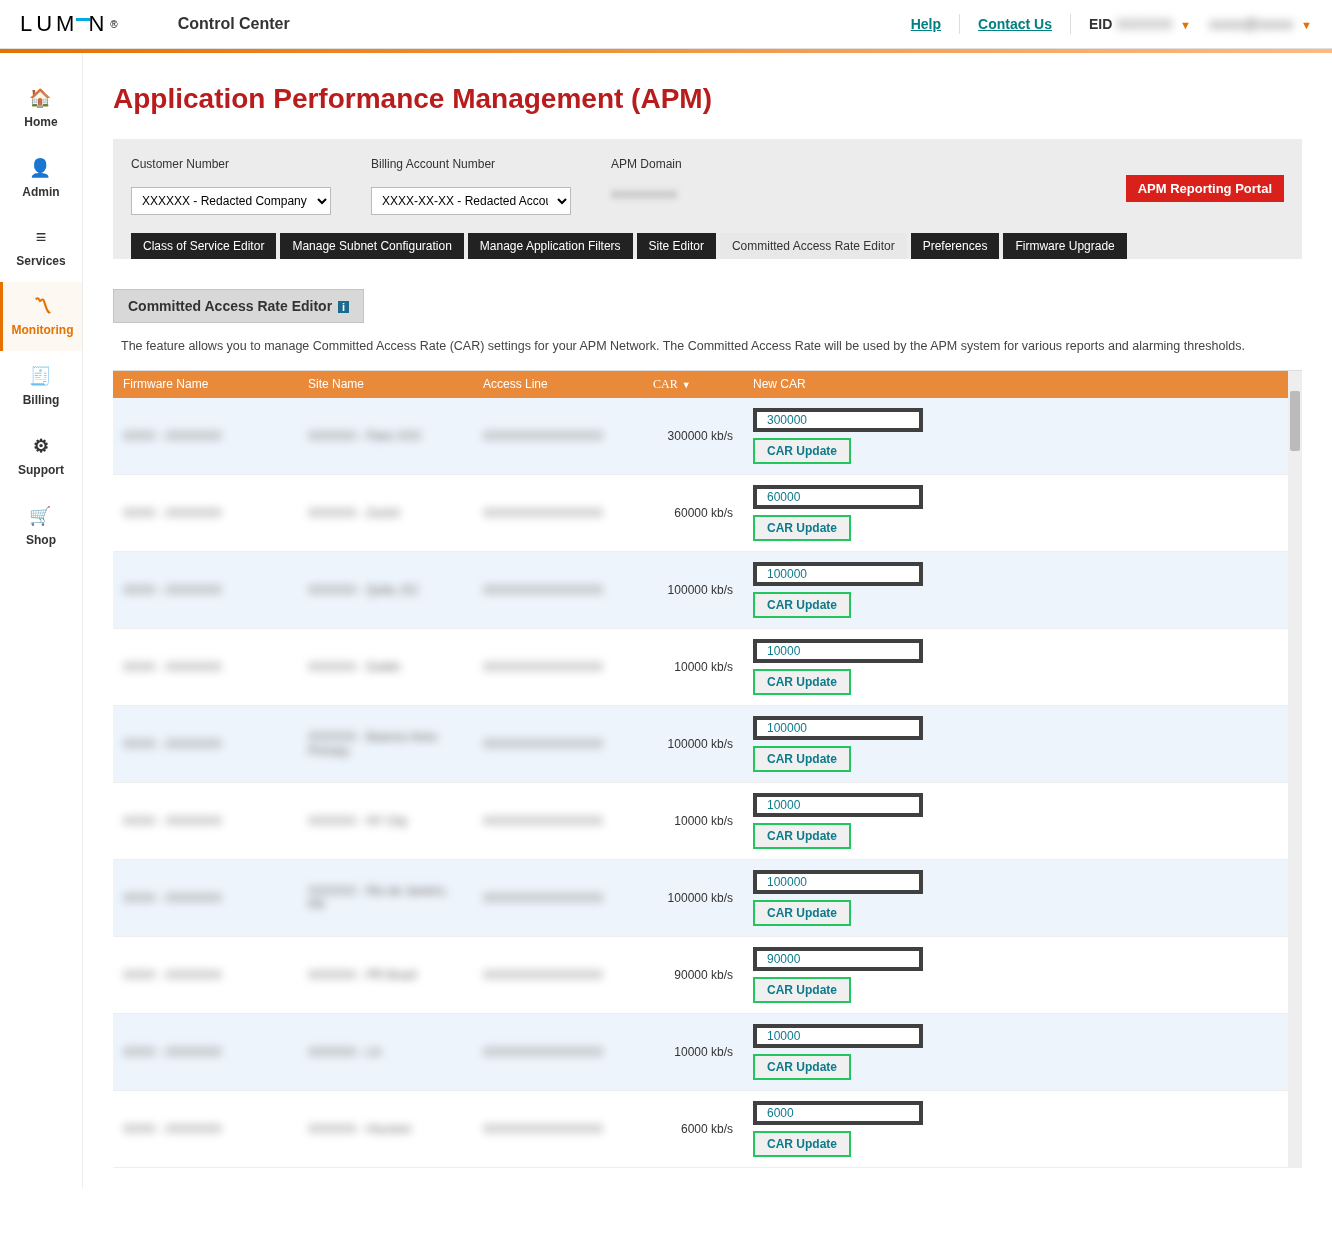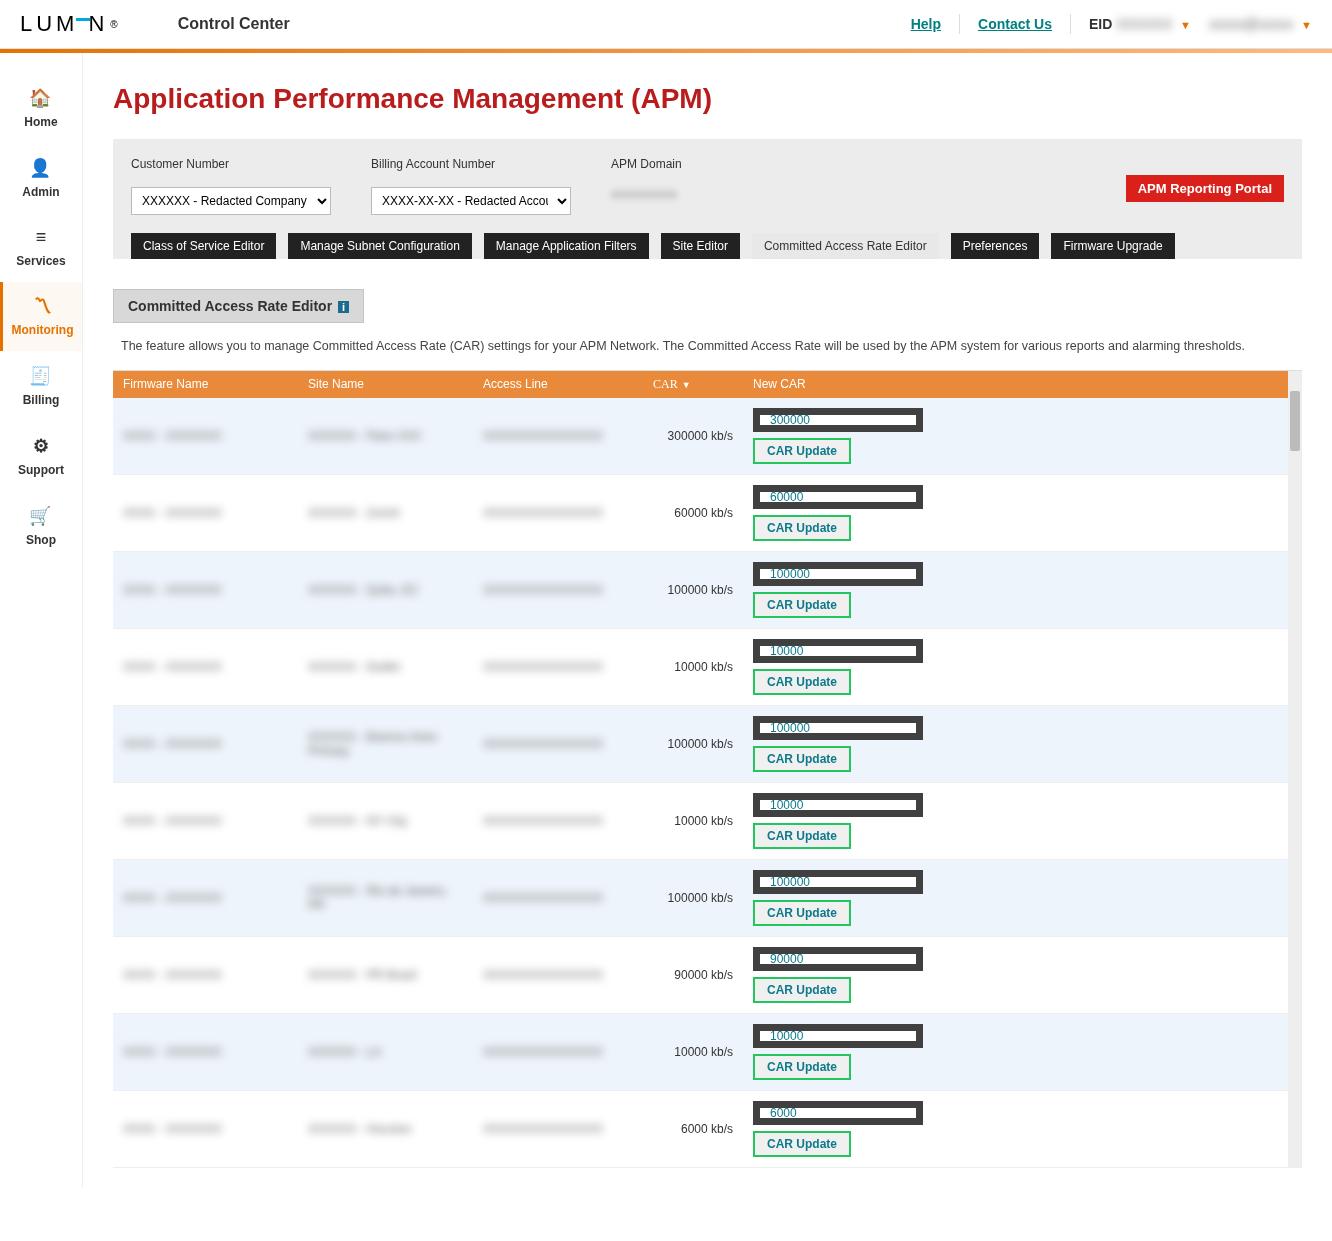--- a/index.html
+++ b/index.html
@@ -23,38 +23,38 @@
 .sidebar-item .icon { font-size: 18px; margin-bottom: 6px; }
 .main { flex: 1; padding: 30px 30px 20px 30px; background: #fff; }
 .page-heading { font-size: 28px; font-weight: 900; color: #b91c1c; margin-bottom: 24px; }
 .filter-panel { background: #ececec; padding: 18px 18px 0 18px; }
 .filter-row { display: flex; gap: 40px; align-items: flex-start; }
 .filter-group { display: flex; flex-direction: column; gap: 16px; }
 .filter-label { font-size: 12px; color: #333; }
 .filter-select { width: 200px; height: 28px; border: 1px solid #bbb; background: #fff; font-size: 12px; padding: 0 6px; }
 .domain-val { font-size: 12px; color: #888; filter: blur(3px); }
 .apm-portal-btn { margin-left: auto; background: #d9201a; color: #fff; font-weight: 700; padding: 6px 12px; font-size: 13px; cursor: pointer; margin-top: 18px; }
-.tab-bar { display: flex; gap: 12px; margin-top: 18px; padding-bottom: 0; }
+.tab-bar { display: flex; gap: 4px; margin-top: 18px; padding-bottom: 0; }
 .tab { background: #222; color: #fff; padding: 6px 12px; font-size: 12px; cursor: pointer; }
 .tab.active { background: #e8e8e8; color: #333; }
 .section { margin-top: 30px; background: #fff; }
 .section-header { display: inline-block; background: #d8d8d8; padding: 8px 14px; font-size: 14px; font-weight: 700; color: #333; border: 1px solid #c4c4c4; }
 .info-icon { display: inline-block; background: #1a6b8d; color: #fff; font-size: 11px; font-weight: 700; padding: 0 4px; margin-left: 2px; }
 .section-desc { padding: 14px 8px; font-size: 12.5px; color: #444; line-height: 1.5; }
 .table-wrap { position: relative; border-top: 1px solid #ddd; }
 .table { width: 100%; border-collapse: collapse; table-layout: fixed; }
 .table th { background: #e98a3a; color: #fff; font-weight: 400; text-align: left; padding: 6px 10px; font-size: 12px; }
 .table th.car-col { text-align: left; font-family: Liberation Serif, serif; }
 .table td { padding: 10px 10px; font-size: 12px; vertical-align: middle; border-bottom: 1px solid #eee; }
 .table tbody tr:nth-child(odd) { background: #eef4fb; }
 .table tbody tr:nth-child(even) { background: #fff; }
 .blur-cell { filter: blur(4px); color: #666; }
 .car-cell { text-align: right; white-space: nowrap; }
 .new-car-cell { }
-.new-car-input { width: 170px; height: 24px; border: 7px solid #404040; color: #0d7a8c; padding: 0 10px; font-size: 12px; display: block; margin-bottom: 6px; }
+.new-car-input { width: 170px; height: 24px; border: 4px solid #404040; color: #0d7a8c; padding: 0 10px; font-size: 12px; display: block; margin-bottom: 6px; }
 .car-update-btn { background: #f0f0f0; border: 2px solid #22c55e; color: #0d7a8c; padding: 4px 12px; font-size: 12px; font-weight: 700; cursor: pointer; }
 .sort-arrow { font-size: 9px; margin-left: 4px; }
 .scrollbar-fake { position: absolute; right: 0; top: 0; bottom: 0; width: 14px; background: #eee; }
 .scrollbar-thumb { position: absolute; left: 2px; right: 2px; top: 20px; height: 60px; background: #bbb; border-radius: 2px; }
 .col-network { width: 185px; }
 .col-site { width: 175px; }
 .col-access { width: 170px; }
 .col-car { width: 100px; }
 .col-newcar { width: auto; }
 </style>

